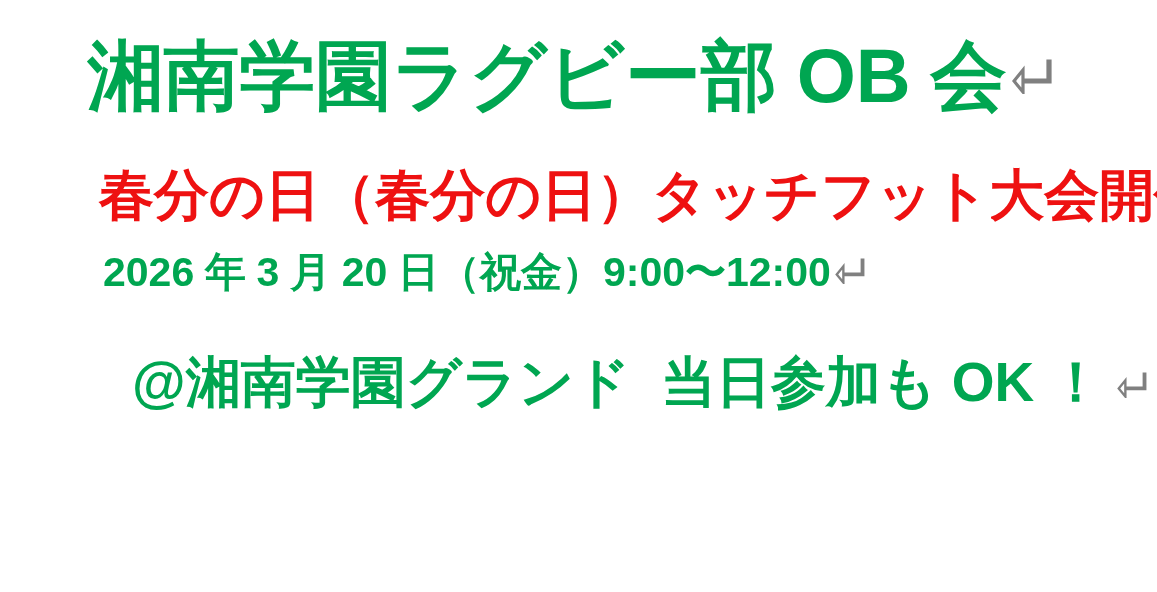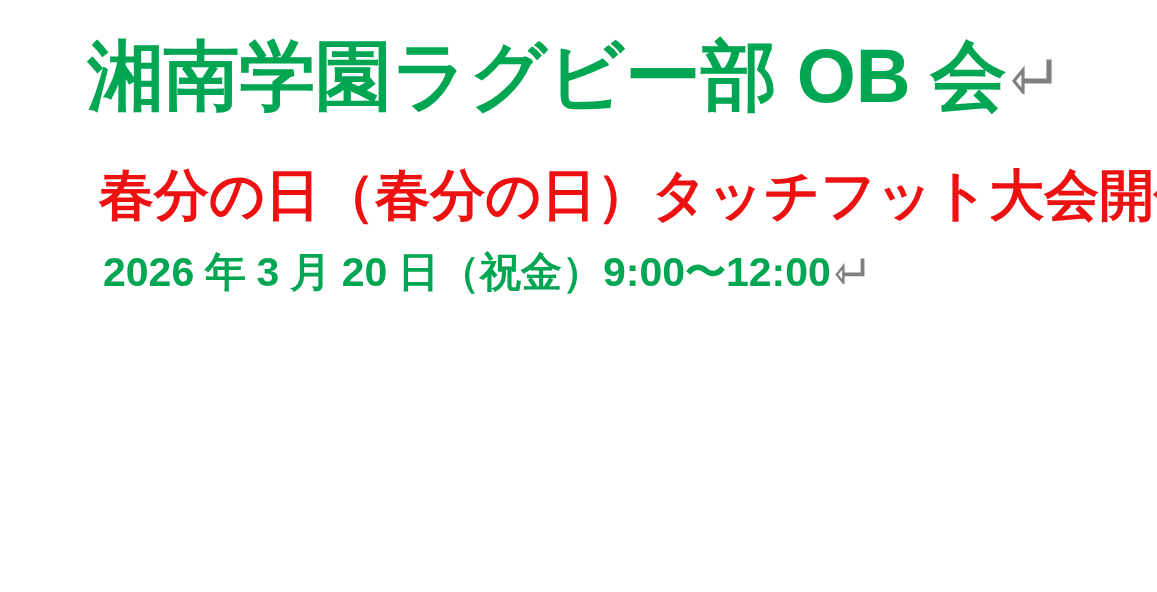--- a/index.html
+++ b/index.html
@@ -103,14 +103,19 @@
   <div class="doc-line" id="line-subtitle">
     <span class="txt">春分の日（春分の日）</span><span class="txt">タッチフット大会開催</span>
   </div>
 
   <div class="doc-line" id="line-datetime">
     <span class="txt">2026</span><span class="sp"></span><span class="txt">年</span><span class="sp"></span><span class="txt">3</span><span class="sp"></span><span class="txt">月</span><span class="sp"></span><span class="txt">20</span><span class="sp"></span><span class="txt">日</span><span class="txt">（祝金）</span><span class="txt">9:00〜12:00</span><span class="return-mark"><svg width="30" height="28" viewBox="0 0 40 38">
           <path d="M36 5 L36 24 L11 24 L11 14 L2 25 L11 36 L11 26 L38 26 L38 5 Z" fill="none" stroke="#808080" stroke-width="3.2" stroke-linejoin="miter" stroke-linecap="butt"></path>
         </svg></span>
   </div>
 
+  <div class="doc-line" id="line-venue">
+    <span class="txt">@湘南学園グランド</span><span class="sp-wide"></span><span class="txt">当日参加も</span><span class="sp"></span><span class="txt">OK</span><span class="sp"></span><span class="txt">！</span><span class="return-mark"><svg width="30" height="28" viewBox="0 0 40 38">
+          <path d="M36 5 L36 24 L11 24 L11 14 L2 25 L11 36 L11 26 L38 26 L38 5 Z" fill="none" stroke="#808080" stroke-width="3.2" stroke-linejoin="miter" stroke-linecap="butt"></path>
+        </svg></span>
+  </div>
 
 </div>
 
 </body></html>

